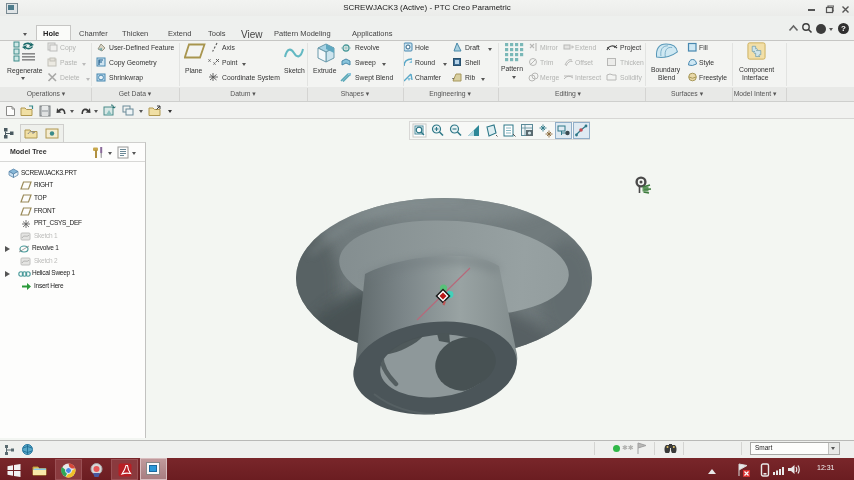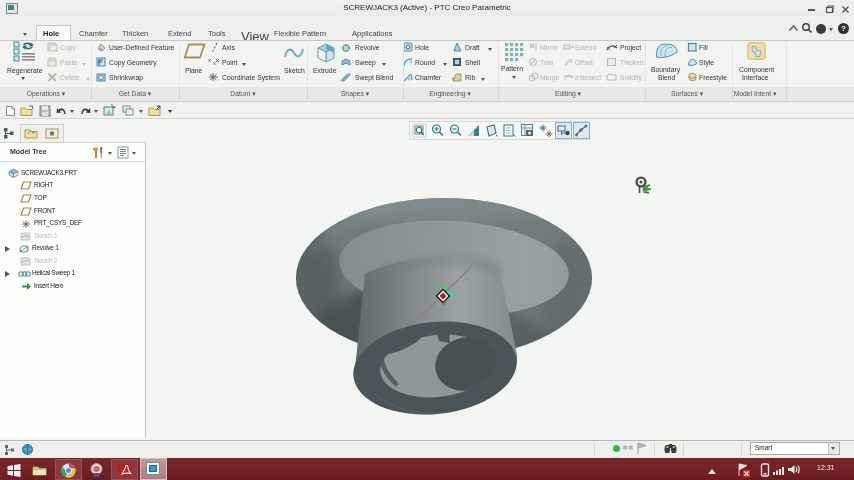--- a/index.html
+++ b/index.html
@@ -32,22 +32,22 @@
 <div class="abs" style="left:0;top:16px;width:854px;height:24px;background:#eef0ee;"></div>
 
 <div class="abs" style="left:36px;top:25px;width:35px;height:15px;background:#fafbf9;border:1px solid #c6c6c4;border-bottom:none;"></div>
 <div class="txt" style="left:7px;top:29px;font-size:7.5px;color:#333;margin-top:40px;">File</div>
 <div class="caret" style="left:23px;top:33px;"></div>
 <div class="txt" style="left:43px;top:29px;font-size:7.5px;font-weight:bold;color:#222;">Hole</div>
 <div class="txt" style="left:79px;top:29px;font-size:7.5px;color:#444;">Chamfer</div>
 <div class="txt" style="left:122px;top:29px;font-size:7.5px;color:#444;">Thicken</div>
 <div class="txt" style="left:168px;top:29px;font-size:7.5px;color:#444;">Extend</div>
 <div class="txt" style="left:208px;top:29px;font-size:7.5px;color:#444;">Tools</div>
-<div class="txt" style="left:241px;top:29px;font-size:13px;color:#444;">View</div>
-<div class="txt" style="left:274px;top:29px;font-size:7.5px;color:#444;">Flexible Pattern</div>
+<div class="txt" style="left:241px;top:29px;font-size:10px;color:#444;">View</div>
+<div class="txt" style="left:274px;top:29px;font-size:7.5px;color:#444;">Pattern Modeling</div>
 <div class="txt" style="left:352px;top:29px;font-size:7.5px;color:#444;">Applications</div>
 
 <svg class="abs" style="left:788px;top:24px;" width="11" height="8">
     <path d="M1.5 6.5 L5.5 2 L9.5 6.5" fill="none" stroke="#666" stroke-width="1.6"></path>
   </svg>
 <svg class="abs" style="left:801px;top:22px;" width="12" height="12">
     <circle cx="5" cy="5" r="3.2" fill="none" stroke="#3c3c3c" stroke-width="1.4"></circle>
     <path d="M7.5 7.5 L10.5 10.5" stroke="#3c3c3c" stroke-width="1.6"></path>
   </svg>
 <div class="abs" style="left:816px;top:24px;width:10px;height:10px;border-radius:50%;background:#3c3c3c;"></div>

